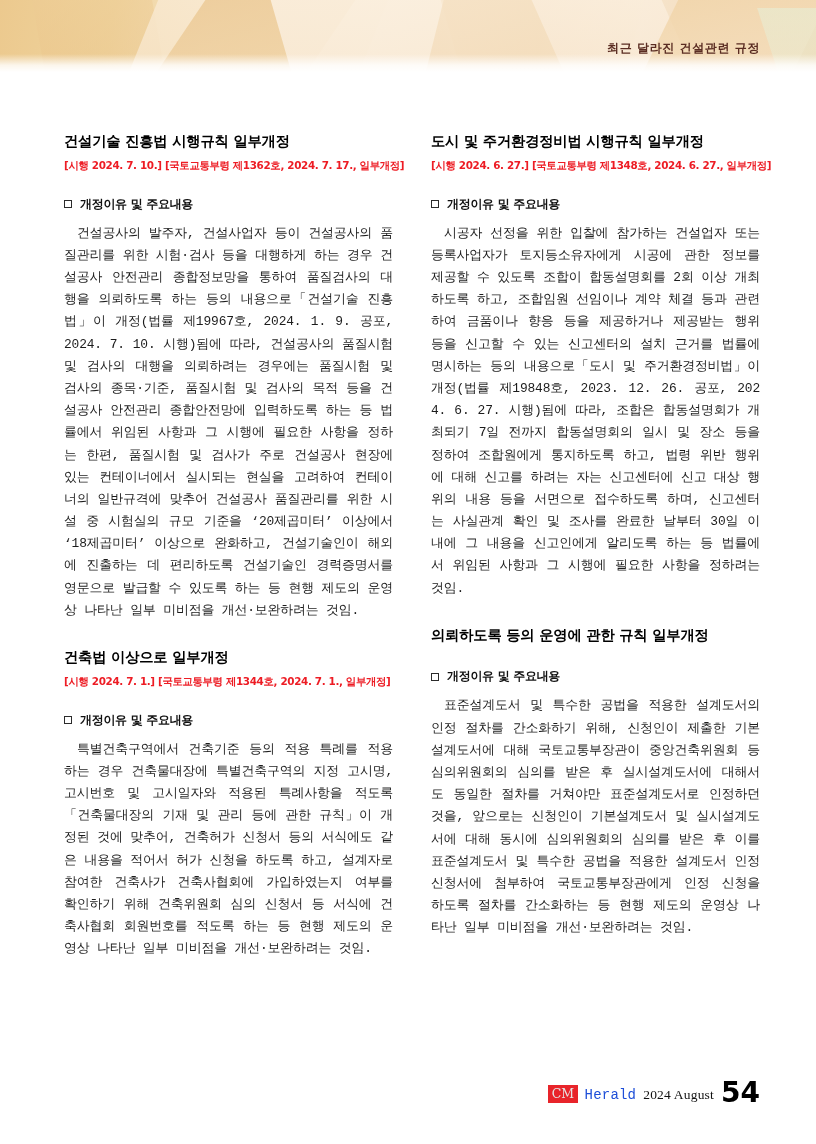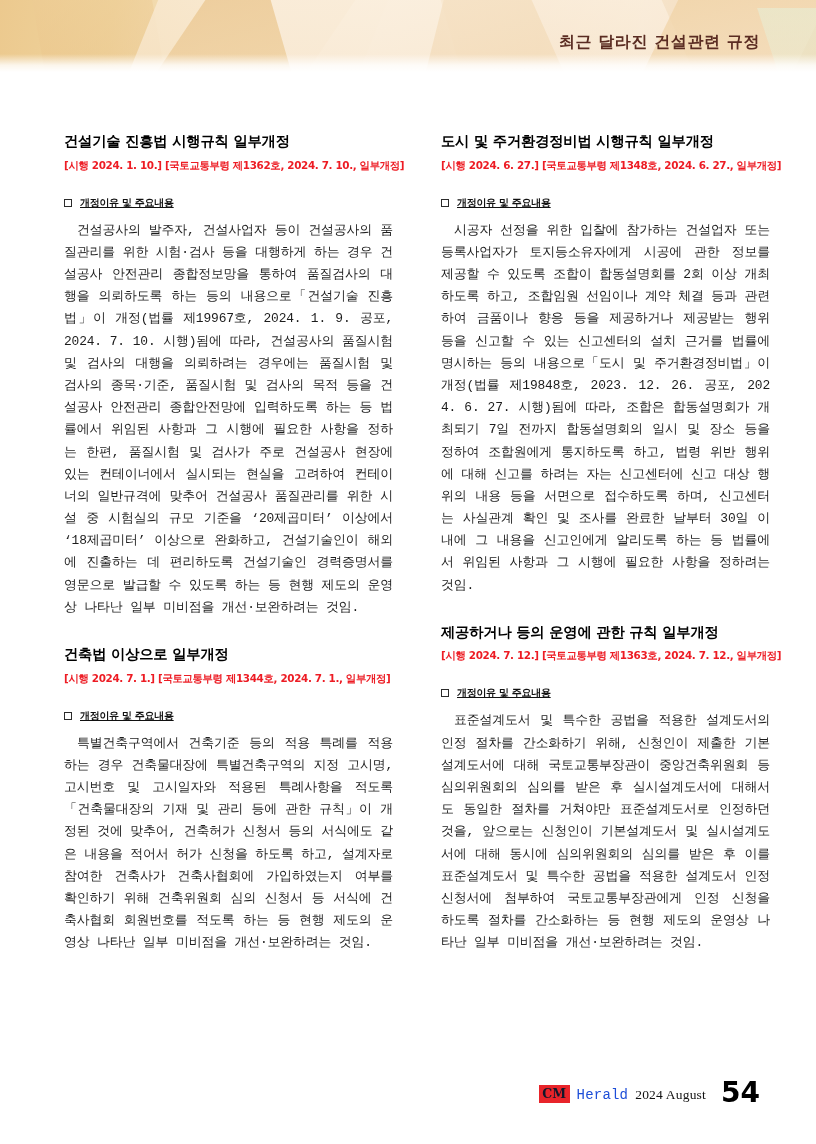--- a/index.html
+++ b/index.html
@@ -110,39 +110,39 @@
 
   .hdr-fade {
     position: absolute;
     left: 0; bottom: 0;
     width: 816px; height: 18px;
     background: linear-gradient(180deg, rgba(255,255,255,0) 0%, rgba(255,255,255,.82) 62%, #ffffff 100%);
   }
 
   .hdr-title {
     position: absolute;
-    top: 32px;
+    top: 40px;
     right: 56px;
     font-family: "DejaVu Sans", "Liberation Sans", sans-serif;
-    font-size: 16px;
+    font-size: 12px;
     font-weight: 700;
     letter-spacing: .6px;
     color: #5a2c22;
     white-space: nowrap;
     z-index: 5;
   }
 
   
   .content {
     position: absolute;
     top: 132px;
     left: 64px;
     width: 700px;
     display: flex;
-    gap: 48px;
+    gap: 38px;
   }
 
   .column {
     width: 329px;
     flex: 0 0 329px;
   }
 
   .law-block { margin-bottom: 0; }
   .law-block + .law-block { margin-top: 26px; }
 
@@ -178,25 +178,24 @@
     display: inline-block;
     width: 8px;
     height: 8px;
     border: 1.4px solid #2b2b2b;
     background: #ffffff;
     flex: 0 0 auto;
   }
 
   .section-head-label {
     font-family: "DejaVu Sans", "Liberation Sans", sans-serif;
-    font-size: 10px;
+    font-size: 12px;
     font-weight: 600;
     color: #111111;
     letter-spacing: -0.3px;
-    text-decoration: underline;
   }
 
   .body-text {
     font-family: Liberation Mono, monospace;
     font-size: 12.9px;
     line-height: 1.72;
     color: #1c1c1c;
     text-align: justify;
     text-justify: inter-character;
     text-indent: 13px;
@@ -210,23 +209,23 @@
     bottom: 40px;
     right: 56px;
     display: flex;
     align-items: baseline;
     gap: 7px;
   }
 
   .cm-badge {
     display: inline-block;
     background: #e8242a;
-    color: #0f172a;
+    color: #e5e5e5;
     font-family: "DejaVu Serif", "Liberation Serif", serif;
-    font-weight: 700;
+    font-weight: 400;
     font-size: 12.5px;
     line-height: 1;
     padding: 2.5px 3.5px 3px 3.5px;
     letter-spacing: 0;
     position: relative;
     top: -1px;
   }
 
   .herald-word {
     font-family: Liberation Mono, monospace;
@@ -241,21 +240,20 @@
     font-size: 13.5px;
     color: #111111;
     letter-spacing: .2px;
   }
 
   .page-number {
     font-family: "DejaVu Sans", "Liberation Sans", sans-serif;
     font-size: 28px;
     font-weight: 700;
     color: #000000;
-    margin-left: 8px;
     line-height: 1;
     position: relative;
     top: 3px;
   }
 </style>
 </head>
 <body>
 
 <div class="page">
 
@@ -271,21 +269,21 @@
     <div class="hdr-fade"></div>
     <div class="hdr-title">최근 달라진 건설관련 규정</div>
   </div>
 
   <div class="content">
 
     <div class="column">
 
       <section class="law-block">
         <h2 class="law-title">건설기술 진흥법 시행규칙 일부개정</h2>
-        <div class="law-meta">[시행 2024. 1. 10.] [국토교통부령 제1362호, 2024. 7. 10., 일부개정]</div>
+        <div class="law-meta">[시행 2024. 7. 10.] [국토교통부령 제1362호, 2024. 7. 17., 일부개정]</div>
         <div class="section-head">
           <span class="sq-bullet"></span>
           <span class="section-head-label">개정이유 및 주요내용</span>
         </div>
         <p class="body-text">건설공사의 발주자, 건설사업자 등이 건설공사의 품질관리를 위한 시험·검사 등을 대행하게 하는 경우 건설공사 안전관리 종합정보망을 통하여 품질검사의 대행을 의뢰하도록 하는 등의 내용으로「건설기술 진흥법」이 개정(법률 제19967호, 2024. 1. 9. 공포, 2024. 7. 10. 시행)됨에 따라, 건설공사의 품질시험 및 검사의 대행을 의뢰하려는 경우에는 품질시험 및 검사의 종목·기준, 품질시험 및 검사의 목적 등을 건설공사 안전관리 종합안전망에 입력하도록 하는 등 법률에서 위임된 사항과 그 시행에 필요한 사항을 정하는 한편, 품질시험 및 검사가 주로 건설공사 현장에 있는 컨테이너에서 실시되는 현실을 고려하여 컨테이너의 일반규격에 맞추어 건설공사 품질관리를 위한 시설 중 시험실의 규모 기준을 ‘20제곱미터’ 이상에서 ‘18제곱미터’ 이상으로 완화하고, 건설기술인이 해외에 진출하는 데 편리하도록 건설기술인 경력증명서를 영문으로 발급할 수 있도록 하는 등 현행 제도의 운영상 나타난 일부 미비점을 개선·보완하려는 것임.</p>
       </section>
 
       <section class="law-block">
         <h2 class="law-title">건축법 이상으로 일부개정</h2>
         <div class="law-meta">[시행 2024. 7. 1.] [국토교통부령 제1344호, 2024. 7. 1., 일부개정]</div>
@@ -304,22 +302,21 @@
         <h2 class="law-title">도시 및 주거환경정비법 시행규칙 일부개정</h2>
         <div class="law-meta">[시행 2024. 6. 27.] [국토교통부령 제1348호, 2024. 6. 27., 일부개정]</div>
         <div class="section-head">
           <span class="sq-bullet"></span>
           <span class="section-head-label">개정이유 및 주요내용</span>
         </div>
         <p class="body-text">시공자 선정을 위한 입찰에 참가하는 건설업자 또는 등록사업자가 토지등소유자에게 시공에 관한 정보를 제공할 수 있도록 조합이 합동설명회를 2회 이상 개최하도록 하고, 조합임원 선임이나 계약 체결 등과 관련하여 금품이나 향응 등을 제공하거나 제공받는 행위 등을 신고할 수 있는 신고센터의 설치 근거를 법률에 명시하는 등의 내용으로「도시 및 주거환경정비법」이 개정(법률 제19848호, 2023. 12. 26. 공포, 2024. 6. 27. 시행)됨에 따라, 조합은 합동설명회가 개최되기 7일 전까지 합동설명회의 일시 및 장소 등을 정하여 조합원에게 통지하도록 하고, 법령 위반 행위에 대해 신고를 하려는 자는 신고센터에 신고 대상 행위의 내용 등을 서면으로 접수하도록 하며, 신고센터는 사실관계 확인 및 조사를 완료한 날부터 30일 이내에 그 내용을 신고인에게 알리도록 하는 등 법률에서 위임된 사항과 그 시행에 필요한 사항을 정하려는 것임.</p>
       </section>
 
       <section class="law-block">
-        <h2 class="law-title">제공하거나 등의 운영에 관한 규칙 일부개정</h2>
-        <div class="law-meta">[시행 2024. 7. 12.] [국토교통부령 제1363호, 2024. 7. 12., 일부개정]</div>
+        <h2 class="law-title">의뢰하도록 등의 운영에 관한 규칙 일부개정</h2>
         <div class="section-head">
           <span class="sq-bullet"></span>
           <span class="section-head-label">개정이유 및 주요내용</span>
         </div>
         <p class="body-text">표준설계도서 및 특수한 공법을 적용한 설계도서의 인정 절차를 간소화하기 위해, 신청인이 제출한 기본설계도서에 대해 국토교통부장관이 중앙건축위원회 등 심의위원회의 심의를 받은 후 실시설계도서에 대해서도 동일한 절차를 거쳐야만 표준설계도서로 인정하던 것을, 앞으로는 신청인이 기본설계도서 및 실시설계도서에 대해 동시에 심의위원회의 심의를 받은 후 이를 표준설계도서 및 특수한 공법을 적용한 설계도서 인정 신청서에 첨부하여 국토교통부장관에게 인정 신청을 하도록 절차를 간소화하는 등 현행 제도의 운영상 나타난 일부 미비점을 개선·보완하려는 것임.</p>
       </section>
 
     </div>
   </div>
 

